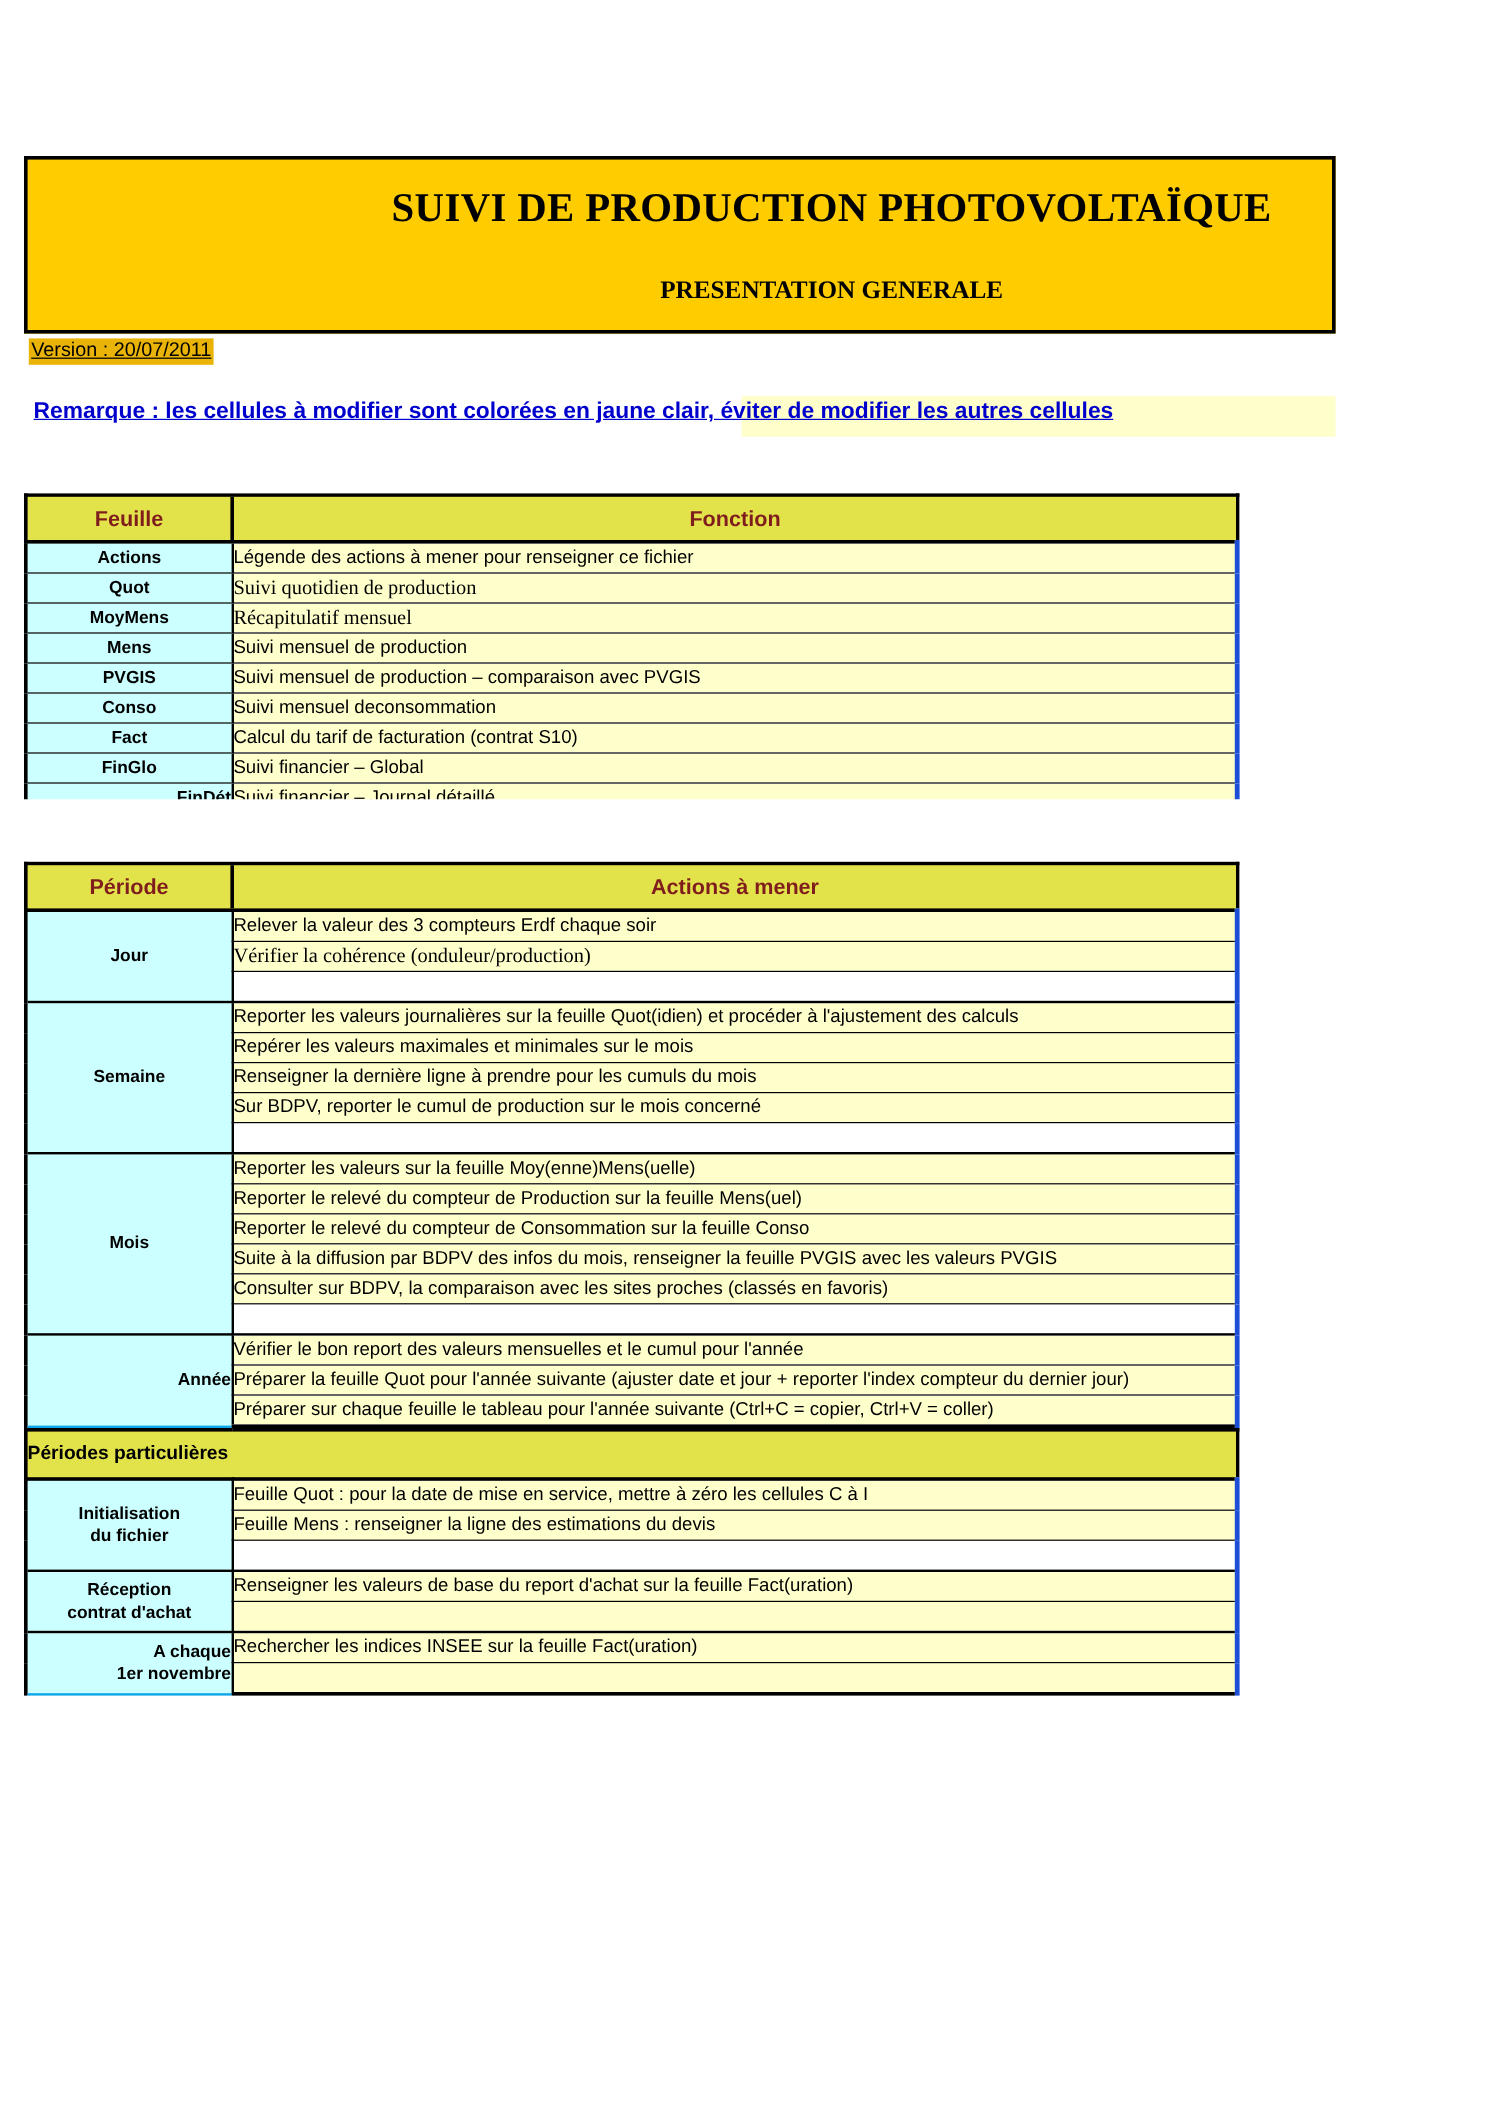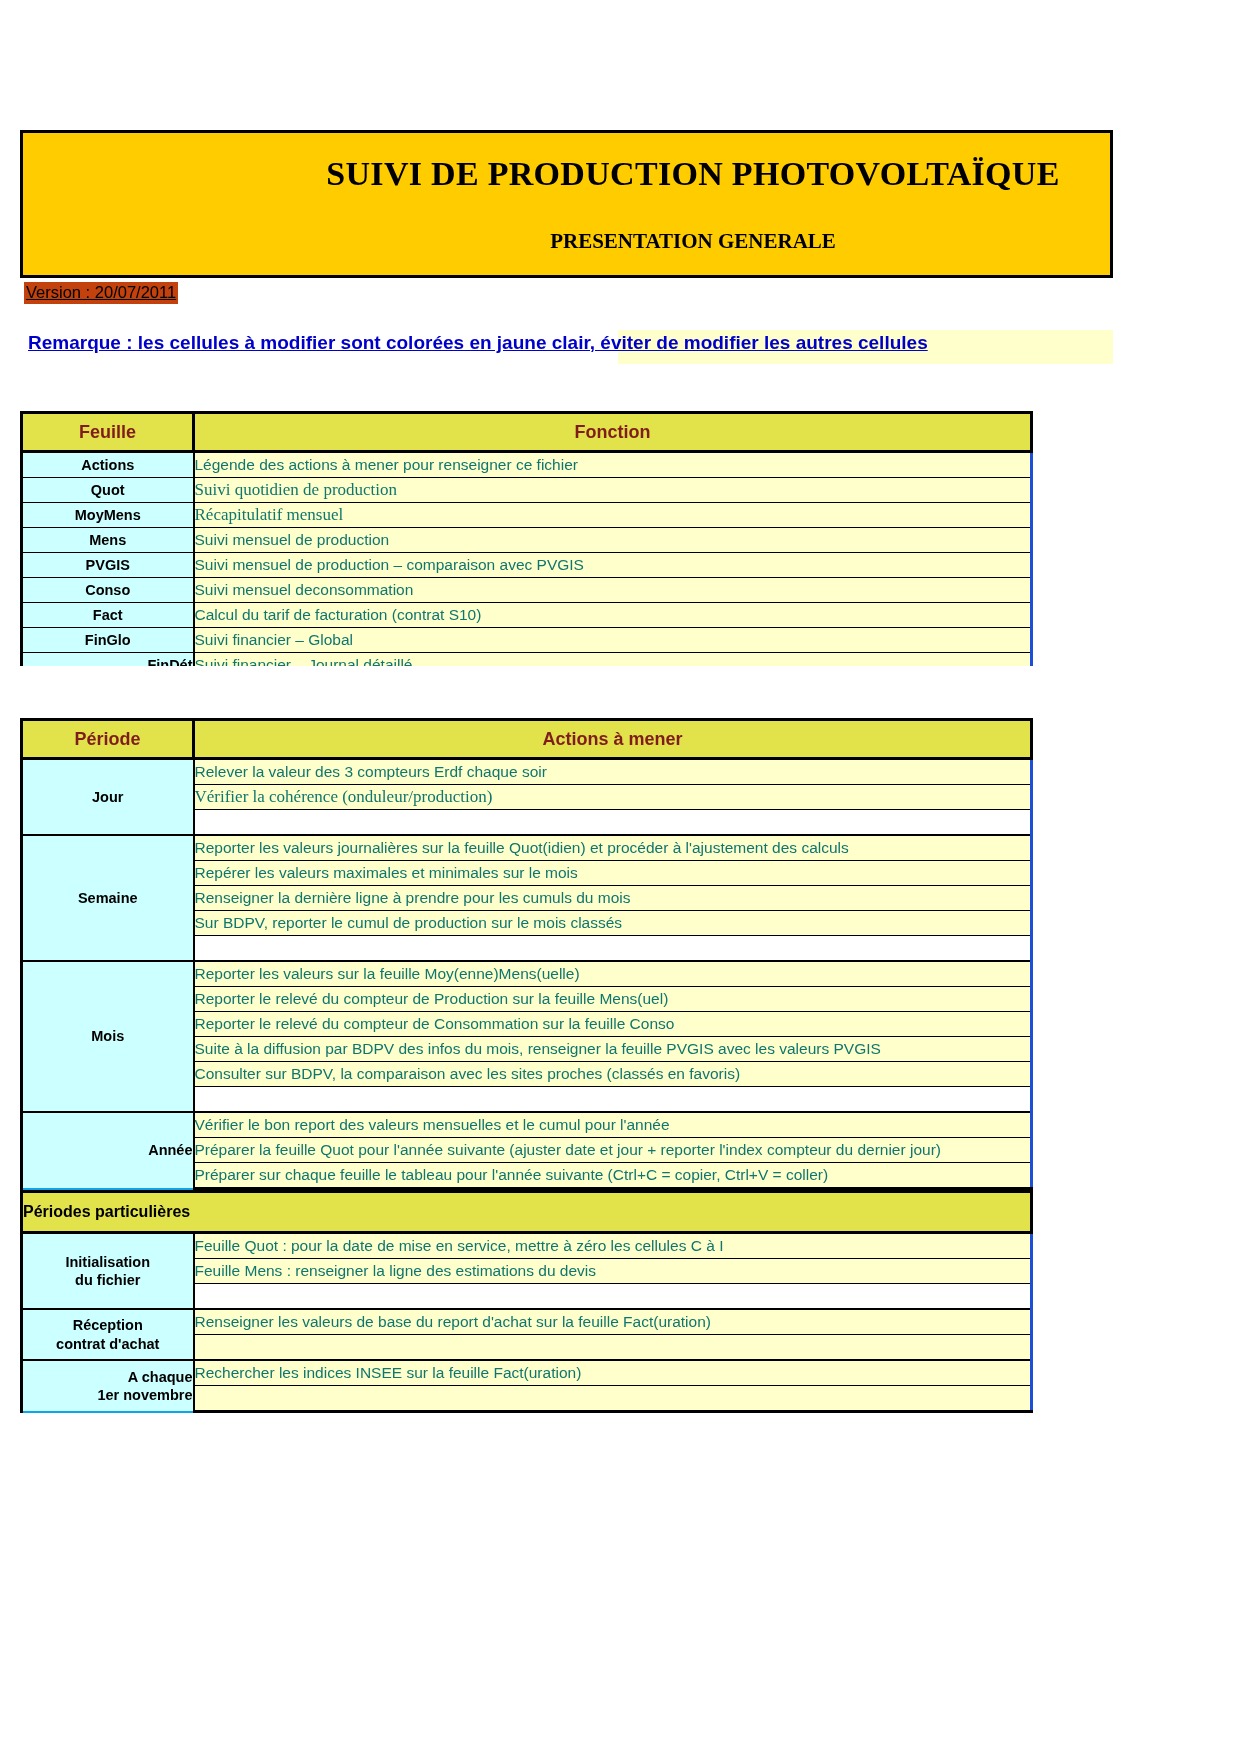--- a/index.html
+++ b/index.html
@@ -54,21 +54,21 @@
   }
 
   
   #version-line {
     position: absolute;
     left: 24px;
     top: 282px;
     font-family: "Liberation Sans", sans-serif;
     font-size: 16.5px;
     color: #000000;
-    background: #c2410c;
+    background: #eab308;
     text-decoration: underline;
     padding: 1px 2px 2px 2px;
     white-space: nowrap;
   }
 
   
   #remark-clip {
     position: absolute;
     left: 0;
     top: 330px;
@@ -139,25 +139,25 @@
     line-height: 1.25;
   }
   .lbl.rowline { border-bottom: 1px solid #000; }
   .lbl.groupend { border-bottom: 2px solid #000; }
   .lbl.tableend { border-bottom: 2px solid #0ea5e9; text-align: right; }
 
   
   .bdy {
     background: #FFFFCC;
     font-size: 15.5px;
-    color: #0f766e;
+    color: #000000;
     text-align: left;
     height: 24px;
     padding-left: 5px;
-    border-right: 3px solid #1d4ed8;
+    border-right: 5px solid #1d4ed8;
     border-bottom: 1px solid #000;
     white-space: nowrap;
     overflow: hidden;
   }
   .bdy.serif { font-family: "Liberation Serif", serif; font-size: 17px; }
   .bdy.blank { background: #FFFFFF; border-bottom: 2px solid #000; }
   .bdy.lastrow { border-bottom: 3px solid #000; }
   .bdy.thick { border-bottom: 2px solid #000; }
 
   
@@ -263,21 +263,21 @@
           <td class="lbl groupend" rowspan="5">Semaine</td>
           <td class="bdy">Reporter les valeurs journalières sur la feuille Quot(idien) et procéder à l'ajustement des calculs</td>
         </tr>
         <tr>
           <td class="bdy">Repérer les valeurs maximales et minimales sur le mois</td>
         </tr>
         <tr>
           <td class="bdy">Renseigner la dernière ligne à prendre pour les cumuls du mois</td>
         </tr>
         <tr>
-          <td class="bdy">Sur BDPV, reporter le cumul de production sur le mois classés</td>
+          <td class="bdy">Sur BDPV, reporter le cumul de production sur le mois concerné</td>
         </tr>
         <tr>
           <td class="bdy blank"></td>
         </tr>
         <tr>
           <td class="lbl groupend" rowspan="6">Mois</td>
           <td class="bdy">Reporter les valeurs sur la feuille Moy(enne)Mens(uelle)</td>
         </tr>
         <tr>
           <td class="bdy">Reporter le relevé du compteur de Production sur la feuille Mens(uel)</td>

